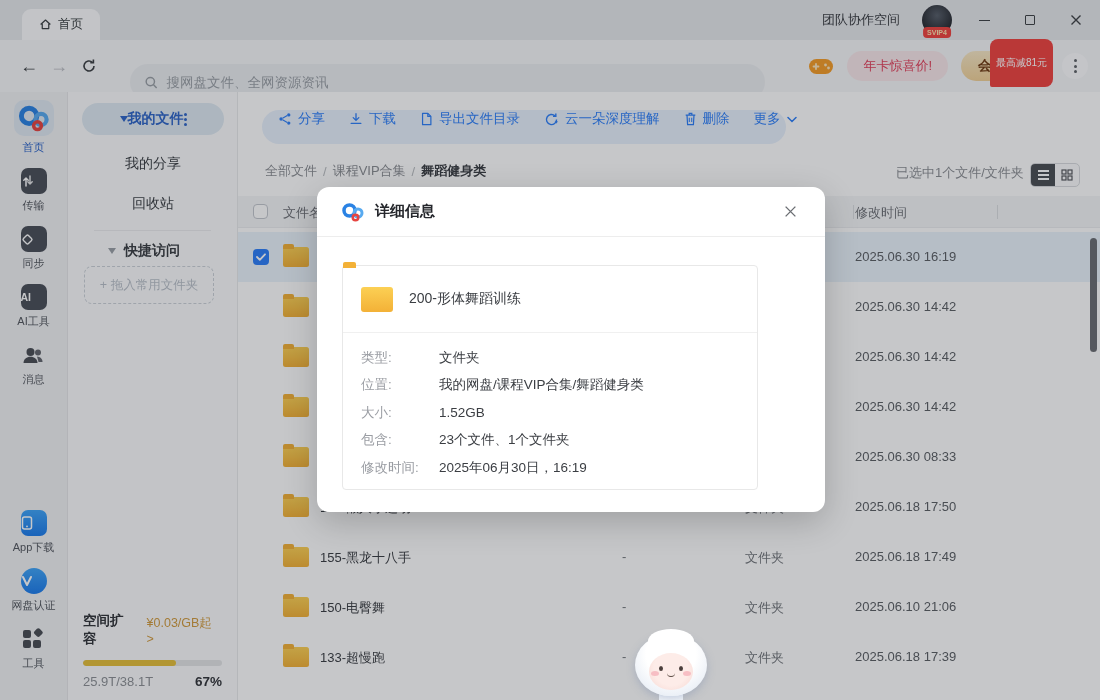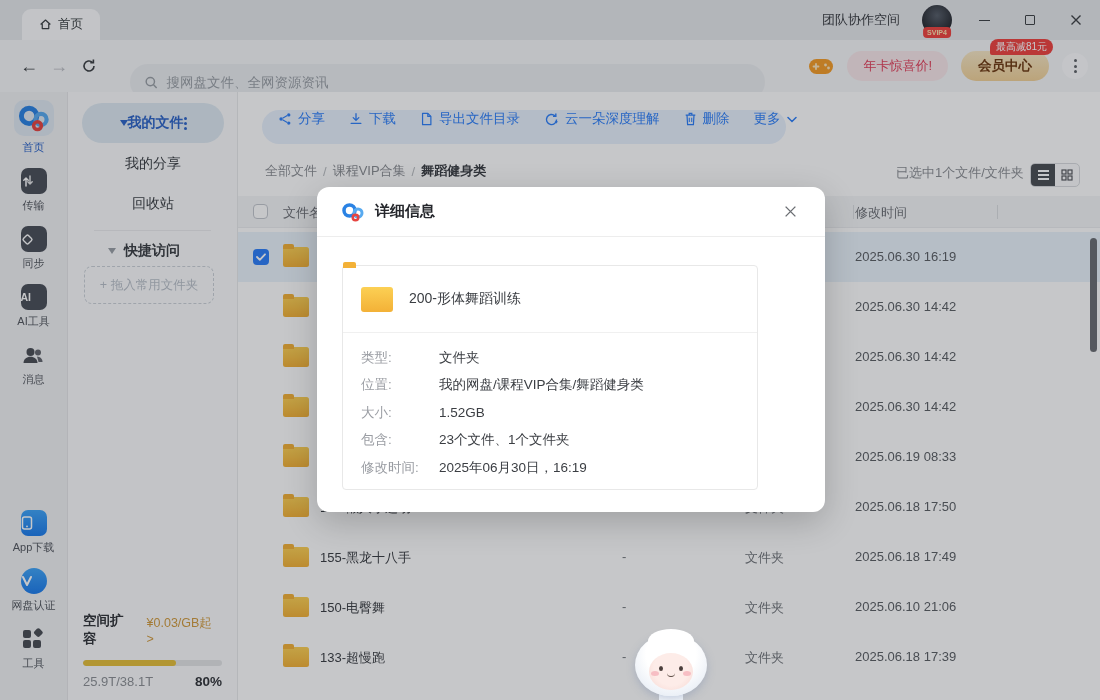--- a/index.html
+++ b/index.html
@@ -23,21 +23,21 @@
   .nav-arrow { font-size:18px; color:#3c4043; width:30px; text-align:center; }
   .nav-arrow.disabled { color:#b9bcc1; }
   .refresh-btn { width:30px; display:flex; justify-content:center; }
   .searchbox { position:absolute; left:130px; top:24px; width:635px; height:36px; background:#eceef1; border-radius:18px; display:flex; align-items:center; padding:0 14px; gap:8px; }
   .searchbox input { border:none; outline:none; background:transparent; font-size:13.5px; color:#3c4043; width:100%; font-family:inherit; }
   .searchbox input::placeholder { color:#9aa0a6; }
   .bb-right { position:absolute; right:12px; top:0; height:52px; display:flex; align-items:center; gap:13px; }
   .promo-pill { height:30px; border-radius:15px; background:#f9e8ea; color:var(--promo-pink-text); font-size:13px; display:flex; align-items:center; padding:0 16px; }
   .member-wrap { position:relative; }
   .member-pill { height:30px; border-radius:15px; background:linear-gradient(180deg,#f7e8c6,#f1d198); color:var(--member-brown); font-weight:bold; font-size:13.5px; display:flex; align-items:center; padding:0 17px; }
-  .member-badge { position:absolute; right:-4px; top:-12px; background:var(--danger-red); color:#fff; font-size:10px; line-height:16px; padding:0 6px; border-radius:8px 8px 8px 2px; white-space:nowrap; }
+  .member-badge { position:absolute; right:-4px; top:-12px; background:var(--danger-red); color:#fff; font-size:10px; line-height:16px; padding:16px 6px; border-radius:8px 8px 8px 2px; white-space:nowrap; }
   .dots-btn { width:26px; height:26px; border-radius:50%; background:#fdfdfe; display:flex; flex-direction:column; align-items:center; justify-content:center; gap:2.5px; }
   .dots-btn i, .kebab i { width:3px; height:3px; border-radius:50%; background:#5f6368; display:block; }
 
   
   .app { position:absolute; left:0; top:92px; width:1100px; height:608px; display:flex; }
 
   
   .sidebar { width:68px; height:608px; background:#f1f2f4; border-right:1px solid #e6e7e9; position:relative; flex:none; }
   .sb-item { display:flex; flex-direction:column; align-items:center; gap:4px; margin-bottom:13px; }
   .sb-top { padding-top:8px; }
@@ -45,21 +45,21 @@
   .sb-label.active { color:var(--brand-blue-dark); }
   .home-logo-box { width:40px; height:36px; background:#e0e9f2; border-radius:10px; display:flex; align-items:center; justify-content:center; }
   .icon-box { width:26px; height:26px; border-radius:7px; background:#4a4f58; display:flex; align-items:center; justify-content:flex-start; color:#fff; }
   .icon-box.blue { background:linear-gradient(180deg,#3fa4f8,#1d7cec); }
   .icon-box.plain { background:transparent; }
   .ai-text { font-size:10.5px; font-weight:bold; color:#fff; }
   .sb-bottom { position:absolute; bottom:16px; left:0; right:0; }
 
   
   .navpanel { width:170px; height:608px; background:#fbfcfd; border-right:1px solid #e9eaec; position:relative; flex:none; }
-  .myfiles-pill { position:absolute; left:14px; top:11px; width:142px; height:40px; border-radius:20px; background:#dfe9f2; display:flex; align-items:center; justify-content:center; gap:0; }
+  .myfiles-pill { position:absolute; left:14px; top:11px; width:142px; height:32px; border-radius:20px; background:#dfe9f2; display:flex; align-items:center; justify-content:center; gap:0; }
   .myfiles-pill .label { color:var(--brand-blue-dark); font-size:14px; font-weight:bold; }
   .tri-down { width:0; height:0; border-left:4.5px solid transparent; border-right:4.5px solid transparent; border-top:6px solid var(--brand-blue-dark); }
   .tri-down.gray { border-top-color:#9aa0a6; }
   .kebab { display:flex; flex-direction:column; gap:2px; }
   .kebab.blue i { background:var(--brand-blue-dark); width:3px; height:3px; }
   .nav-link { position:absolute; left:0; width:170px; text-align:center; font-size:14px; color:#3b3e43; }
   .nav-shares { top:63px; }
   .nav-recycle { top:103px; }
   .nav-divider { position:absolute; left:26px; right:26px; top:138px; border-top:1px solid #ececee; }
   .quick-row { position:absolute; left:40px; top:150px; display:flex; align-items:center; gap:8px; font-size:14px; font-weight:bold; color:#3b3e43; }
@@ -315,21 +315,21 @@
       <div class="storage">
         <div class="storage-title-row">
           <span class="storage-title">空间扩容</span>
           <span class="storage-price">¥0.03/GB起 &gt;</span>
         </div>
         <div class="storage-bar">
           <div class="storage-fill" style="width: 67%;"></div>
         </div>
         <div class="storage-usage-row">
           <span class="storage-usage">25.9T/38.1T</span>
-          <span class="storage-percent">80%</span>
+          <span class="storage-percent">67%</span>
         </div>
       </div>
     </div>
 
     <div class="main">
       <div class="actionbar">
         <div class="action-btn">
           <svg width="14" height="14" viewBox="0 0 16 16">
               <circle cx="3.5" cy="8" r="1.9" fill="currentColor"></circle>
               <circle cx="12.3" cy="3.3" r="1.9" fill="currentColor"></circle>
@@ -456,21 +456,21 @@
             <span class="row-type"></span>
             <span class="row-date">2025.06.30 14:42</span>
           </div>
 
           <div class="row">
 
             <span class="folder"></span>
             <span class="row-name"></span>
             <span class="row-size"></span>
             <span class="row-type"></span>
-            <span class="row-date">2025.06.19 08:33</span>
+            <span class="row-date">2025.06.30 08:33</span>
           </div>
 
           <div class="row">
 
             <span class="folder"></span>
             <span class="row-name">156-懒人小运动</span>
             <span class="row-size">-</span>
             <span class="row-type">文件夹</span>
             <span class="row-date">2025.06.18 17:50</span>
           </div>

